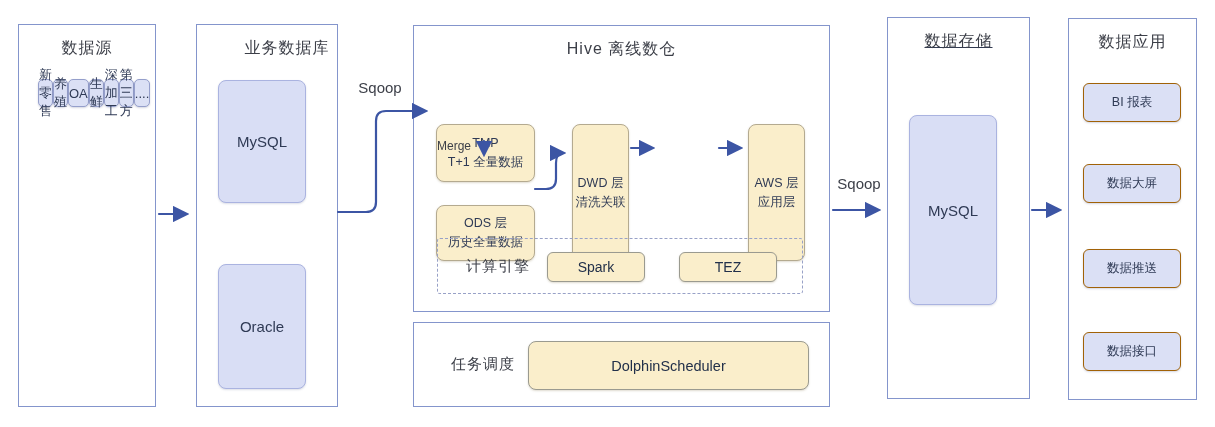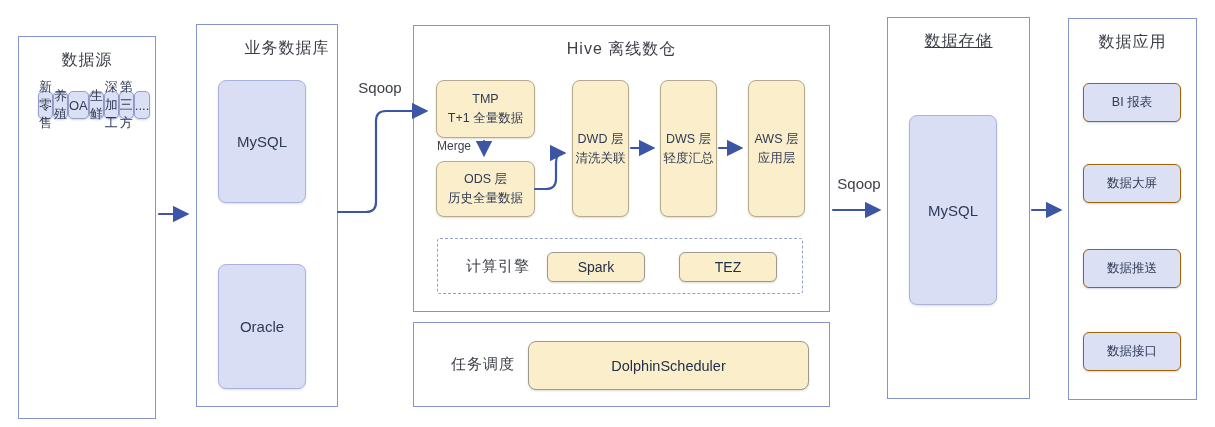--- a/index.html
+++ b/index.html
@@ -10,21 +10,21 @@
   }
   .panel{
     position:absolute;background:#ffffff;
     border:1.5px solid #8495cc;box-sizing:border-box;
   }
   .panel-title{
     text-align:center;margin-top:13px;font-size:16px;color:#3c3f48;
     letter-spacing:1px;font-weight:500;
   }
   
-  #panel-sources{left:18px;top:24px;width:138px;height:383px;margin-top:12px;}
+  #panel-sources{left:18px;top:24px;width:138px;height:383px;}
   #panel-bizdb{left:196px;top:24px;width:142px;height:383px;padding-left:40px;}
   #panel-hive{left:413px;top:25px;width:417px;height:287px;}
   #panel-task{left:413px;top:322px;width:417px;height:85px;}
   #panel-storage{left:887px;top:17px;width:143px;height:382px;text-decoration:underline;}
   #panel-apps{left:1068px;top:18px;width:129px;height:382px;}
 
   
   .pill-col{
     position:absolute;left:19px;top:54px;width:98px;height:313px;
     display:flex;flex-direction:row;justify-content:space-between;
@@ -52,21 +52,21 @@
     font-size:12.5px;color:#2f3a55;box-sizing:border-box;
     box-shadow:0 1px 2px rgba(60,70,120,.22);
   }
   #app-0{top:64px;} #app-1{top:145px;} #app-2{top:230px;} #app-3{top:313px;}
 
   
   .cream{
     position:absolute;background:#faeecb;border:1px solid #b4aa90;border-radius:8px;
     display:flex;flex-direction:column;align-items:center;justify-content:center;
     font-size:12.5px;color:#2f3a55;line-height:1.5;text-align:center;
-    box-sizing:border-box;box-shadow:0 1px 2px rgba(130,115,70,.25);
+    box-sizing:border-box;box-shadow:0 1px 2px rgba(130,115,70,.25);margin-top:44px;
   }
   #box-tmp{left:22px;top:54px;width:99px;height:58px;}
   #box-ods{left:22px;top:135px;width:99px;height:56px;}
   .tall{top:54px;width:57px;height:137px;}
   #box-dwd{left:158px;} #box-dws{left:246px;} #box-aws{left:334px;}
 
   #compute-box{
     position:absolute;left:23px;top:212px;width:366px;height:56px;
     border:1.5px dashed #98a1c7;border-radius:3px;box-sizing:border-box;
   }
@@ -141,24 +141,20 @@
   <div class="cream" id="box-ods">
     <span>ODS 层</span>
     <span>历史全量数据</span>
   </div>
 
   <div class="cream tall" id="box-dwd">
     <span>DWD 层</span>
     <span>清洗关联</span>
   </div>
 
-  <div class="cream tall" id="box-dws">
-    <span>DWS 层</span>
-    <span>轻度汇总</span>
-  </div>
 
   <div class="cream tall" id="box-aws">
     <span>AWS 层</span>
     <span>应用层</span>
   </div>
 
   <div id="compute-box">
     <div id="compute-label">计算引擎</div>
     <div class="engine" id="engine-spark">Spark</div>
     <div class="engine" id="engine-tez">TEZ</div>

